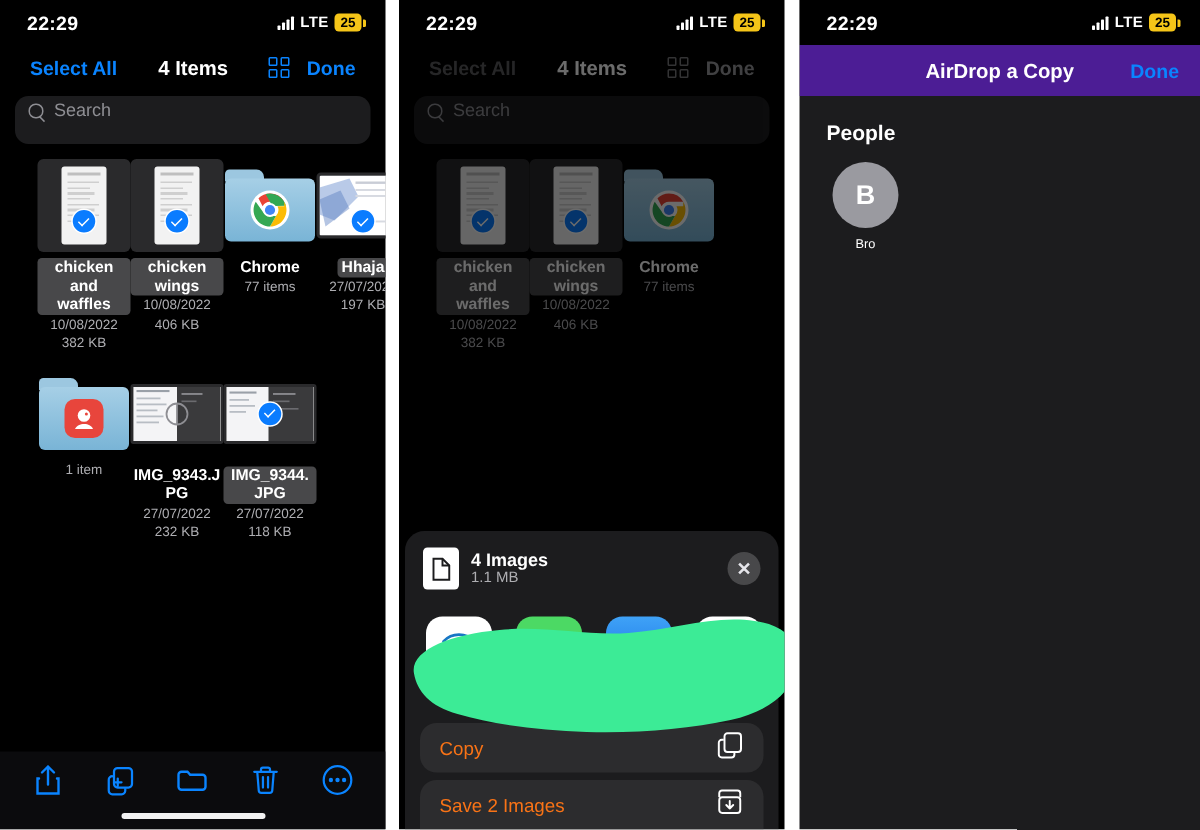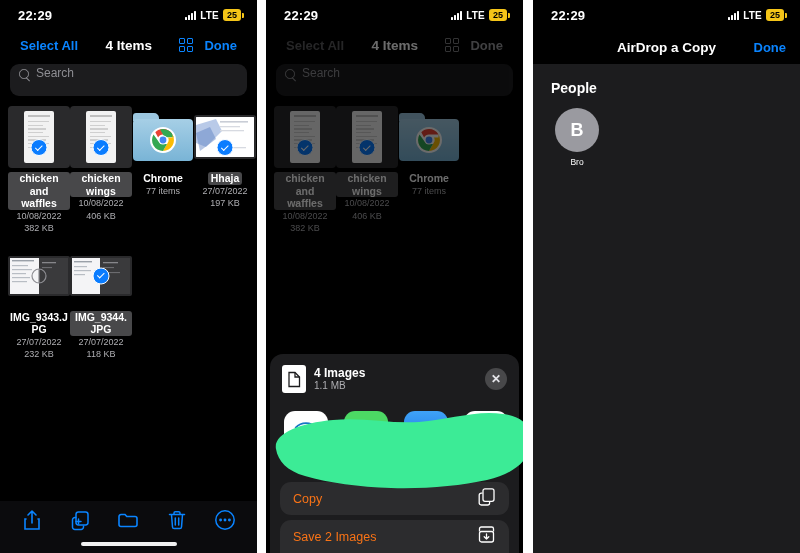--- a/index.html
+++ b/index.html
@@ -109,23 +109,24 @@
   .search-icon::after {
     content:""; position:absolute; left:7px; top:7.5px;
     width:4.5px; height:1.4px; background:#8e8e93; transform:rotate(45deg);
     transform-origin: left center;
   }
   .search-ph { color:#8e8e93; font-size:12px; }
 
   
   .filegrid {
     display:grid;
-    grid-template-columns: repeat(5, 1fr);
+    grid-template-columns: repeat(4, 1fr);
     row-gap: 10px;
     padding: 2px 8px 0;
+    margin-left: 17px;
   }
   .file-cell {
     display:flex;
     flex-direction:column;
     align-items:center;
     text-align:center;
   }
   .thumb-box {
     width: 62px; height: 62px;
     display:flex; align-items:center; justify-content:center;
@@ -309,21 +310,21 @@
     display:flex;align-items:center;justify-content:space-between;
     padding: 0 13px;
   }
   .action-label { color:#f97316; font-size:12.5px; }
 
   
   .ad-nav {
     height:34px;
     display:flex;align-items:center;justify-content:center;
     position:relative;
-    background:#000000;
+    background:#4c1d95;
   }
   .ad-title { color:#fff; font-size:13.5px; font-weight:bold;}
   .ad-done { position:absolute; right:14px; color:#0a84ff; font-size:13px; font-weight:600;}
   .ad-body { padding: 16px 18px; }
   .ad-section { color:#fff; font-size:14px; font-weight:bold; }
   .ad-person { margin-top:12px; display:flex; flex-direction:column; align-items:center; width:52px;}
   .ad-avatar {
     width:44px;height:44px;border-radius:50%;
     background:#9a9aa0;
     display:flex;align-items:center;justify-content:center;

